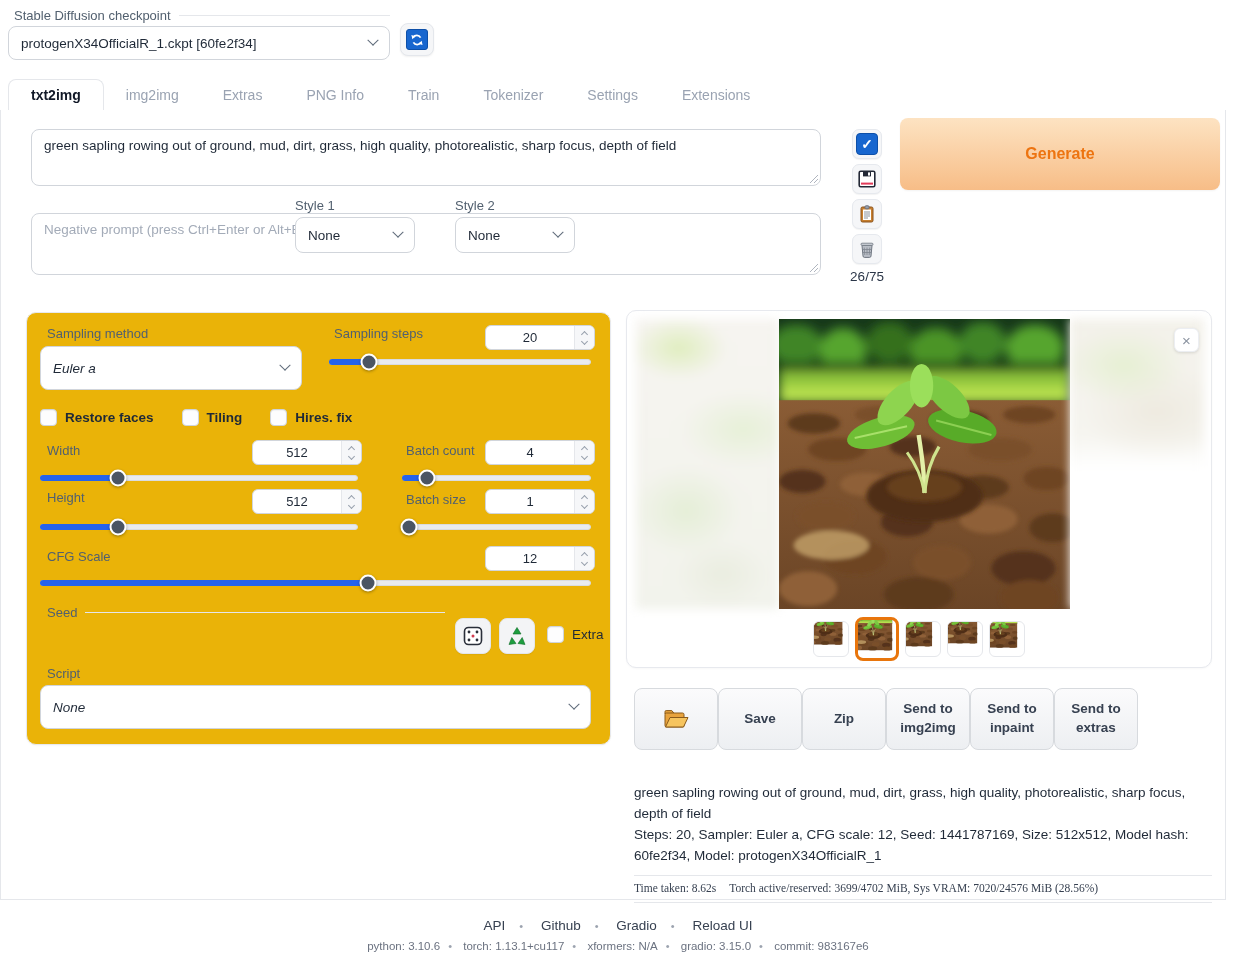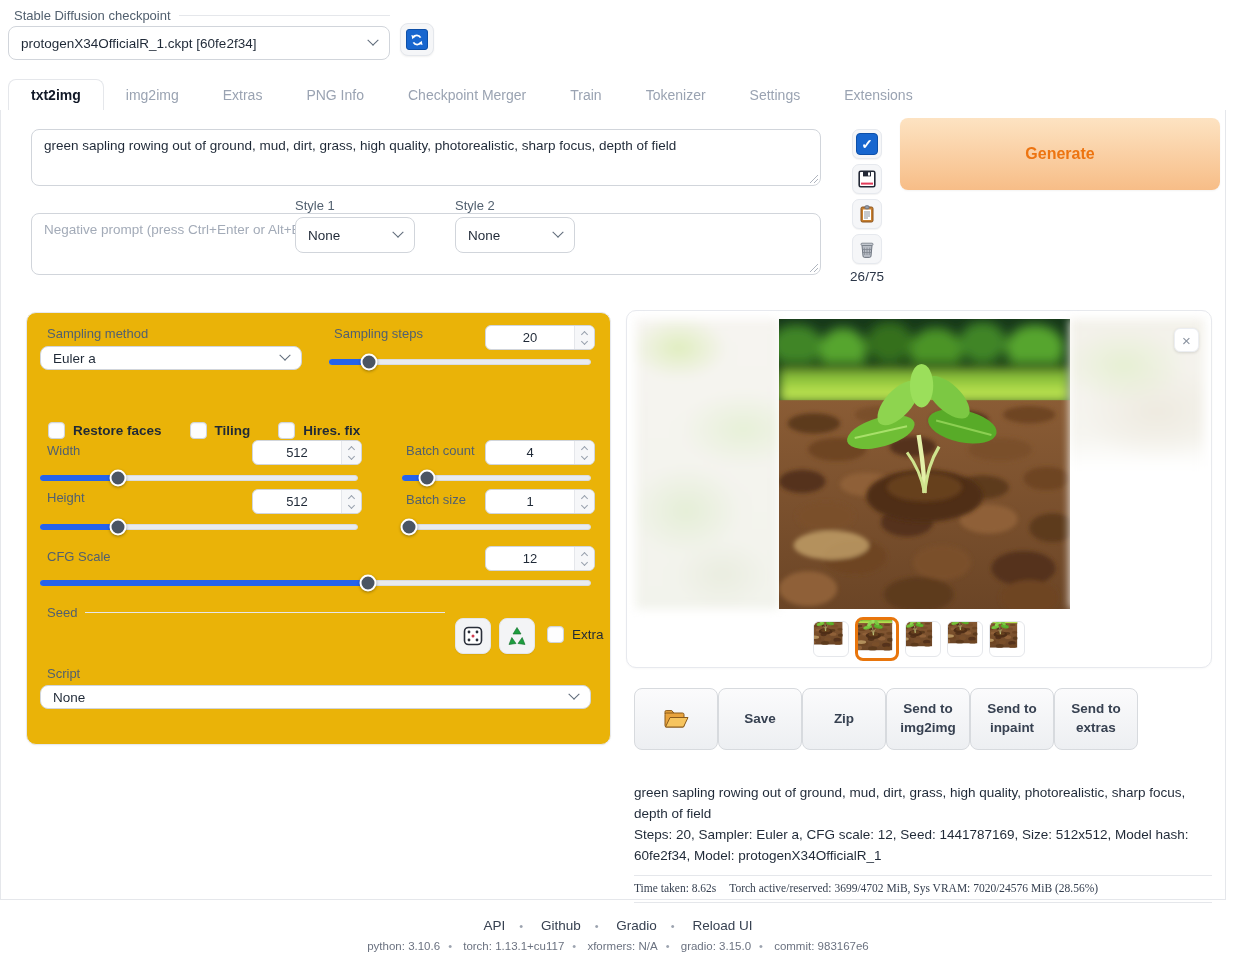--- a/index.html
+++ b/index.html
@@ -52,37 +52,37 @@
   .generate-btn { position:absolute; left:899px; top:8px; width:320px; height:72px; border:none; border-radius:8px;
     background:linear-gradient(180deg,#fde3c2,#f7bd87); color:#ed7410; font-size:16px; font-weight:700;
     font-family:"Liberation Sans",sans-serif; cursor:pointer; box-shadow:0 1px 2px rgba(0,0,0,.05); }
   .style-label { position:absolute; top:88px; font-size:13px; color:#52606f; }
   .style-box { position:absolute; top:107px; width:120px; height:36px; }
 
   
   .panel { position:absolute; left:25px; top:202px; width:585px; height:433px; background:#eab308;
     border:1px solid #e7e9ee; border-radius:10px; box-shadow:0 1px 2px rgba(0,0,0,.03); }
   .flabel { position:absolute; font-size:13px; color:#52606f; }
-  .dd { position:absolute; height:24px; }
+  .dd { position:absolute; height:44px;font-style:italic; }
 
   .num-input { position:absolute; width:110px; height:25px; border:1px solid #d1d5db; border-radius:6px;
     background:#fff; display:flex; overflow:hidden; }
   .num-input input { flex:1; border:none; outline:none; text-align:center; font-size:13px; color:#1f2937;
     font-family:"Liberation Sans",sans-serif; background:transparent; width:100%; }
   .spinner { width:20px; border-left:1px solid #e5e7eb; background:#f6f7f9; display:flex; flex-direction:column;
     align-items:center; justify-content:center; gap:2px; cursor:pointer; }
   .spin-up { width:5px; height:5px; border-left:1.4px solid #98a1ad; border-top:1.4px solid #98a1ad; transform:rotate(45deg); }
   .spin-dn { width:5px; height:5px; border-right:1.4px solid #98a1ad; border-bottom:1.4px solid #98a1ad; transform:rotate(45deg); }
 
   .slider { position:absolute; height:6px; background:#e9ebee; border:1px solid #d9dce1; border-radius:999px; cursor:pointer; }
   .slider .fill { position:absolute; left:-1px; top:-1px; bottom:-1px; background:#2563eb; border-radius:999px; }
   .slider .thumb { position:absolute; top:50%; width:17px; height:17px; background:#4b5563; border:2px solid #fff;
     border-radius:50%; transform:translate(-50%,-50%); box-shadow:0 1px 3px rgba(0,0,0,.35); cursor:grab; }
 
-  .checkbox-row { position:absolute; left:13px; top:109px; display:flex; align-items:flex-end;margin-left:8px; }
+  .checkbox-row { position:absolute; left:13px; top:96px; display:flex; align-items:flex-end; }
   .cb-item { display:flex; align-items:center; gap:8px; cursor:pointer; }
   .cb { width:17px; height:17px; border:1px solid #cfd4db; border-radius:4px; background:#fdfdfe; box-shadow:inset 0 1px 1px rgba(0,0,0,.04); }
   .cb-label { font-size:13.5px; color:#1f2937; font-weight:600; }
 
   .seed-box { position:absolute; left:13px; top:305px; width:404px; height:36px; border:1px solid #d1d5db;
     border-radius:8px; background:#fff; display:flex; overflow:hidden; }
   .seed-box input { flex:1; border:none; outline:none; padding:0 12px; font-size:13.5px; color:#1f2937;
     font-family:"Liberation Sans",sans-serif; }
   .seed-box .spinner { background:#fff; border-left:none; }
   .icon-btn { position:absolute; top:305px; width:36px; height:36px; background:#f3f4f6; border:1px solid #e3e6eb;
@@ -229,21 +229,20 @@
         <polygon points="17,16.4 12,14.8 15.8,10.8" fill="#fff"></polygon>
       </svg>
     </span>
   </div>
 
   <div class="tabs">
     <div class="tab active">txt2img</div>
     <div class="tab">img2img</div>
     <div class="tab">Extras</div>
     <div class="tab">PNG Info</div>
-    <div class="tab">Checkpoint Merger</div>
     <div class="tab">Train</div>
     <div class="tab">Tokenizer</div>
     <div class="tab">Settings</div>
     <div class="tab">Extensions</div>
   </div>
 
   <div class="content">
 
     <div class="prompt-area">
       <textarea class="prompt" style="">green sapling rowing out of ground, mud, dirt, grass, high quality, photorealistic, sharp focus, depth of field</textarea>

